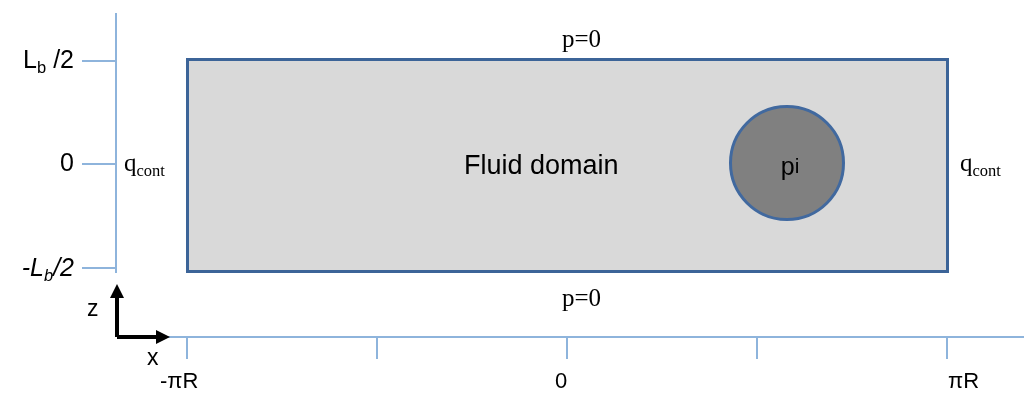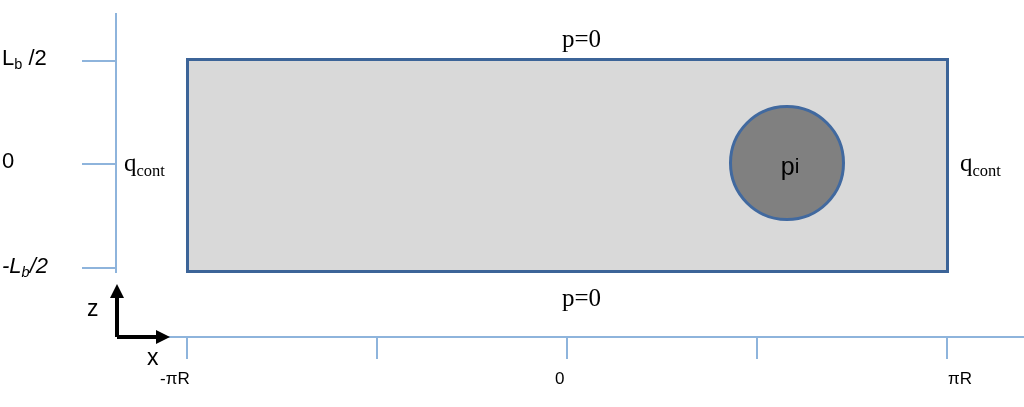--- a/index.html
+++ b/index.html
@@ -83,25 +83,25 @@
     white-space: nowrap;
     line-height: 1;
   }
   .lbl sub {
     font-size: 0.66em;
     vertical-align: baseline;
     position: relative;
     top: 0.28em;
   }
 
-  .tick-lbl   { font-size: 22px; }
+  .tick-lbl   { font-size: 25px; text-align: right; }
   .bc-lbl     { font-size: 25px; font-family: Liberation Serif, serif; }
   .domain-lbl { font-size: 27px; }
   .ax-name    { font-size: 23px; }
-  .x-tick-lbl { font-size: 17px; }
+  .x-tick-lbl { font-size: 22px; }
 
   #lbl-lb-half     { left: 2px;   top: 47px;  width: 72px; }
   #lbl-zero        { left: 2px;   top: 150px; width: 72px; }
   #lbl-neg-lb-half { left: 2px;   top: 255px; width: 72px; font-style: italic; }
 
   #lbl-qcont-left  { left: 124px; top: 150px; }
   #lbl-qcont-right { left: 960px; top: 150px; }
 
   #lbl-p0-top      { left: 562px; top: 26px; }
   #lbl-p0-bottom   { left: 562px; top: 285px; }
@@ -157,20 +157,21 @@
 
   <div class="lbl tick-lbl" id="lbl-neg-lb-half"><span>-L</span><sub>b</sub><span>/2</span></div>
 
   <div class="lbl bc-lbl" id="lbl-qcont-left"><span>q</span><sub>cont</sub></div>
 
   <div class="lbl bc-lbl" id="lbl-qcont-right"><span>q</span><sub>cont</sub></div>
 
   <div class="lbl bc-lbl" id="lbl-p0-top">p=0</div>
   <div class="lbl bc-lbl" id="lbl-p0-bottom">p=0</div>
 
+  <div class="lbl domain-lbl" id="lbl-fluid">Fluid domain</div>
 
   <div class="coord-arrows">
     <svg width="70" height="62" viewBox="0 0 70 62">
 
       <line x1="9" y1="55" x2="9" y2="12" stroke="#000000" stroke-width="4"></line>
       <polygon points="9,2 2,16 16,16" fill="#000000"></polygon>
 
       <line x1="9" y1="55" x2="52" y2="55" stroke="#000000" stroke-width="4"></line>
       <polygon points="62,55 48,48 48,62" fill="#000000"></polygon>
     </svg>

